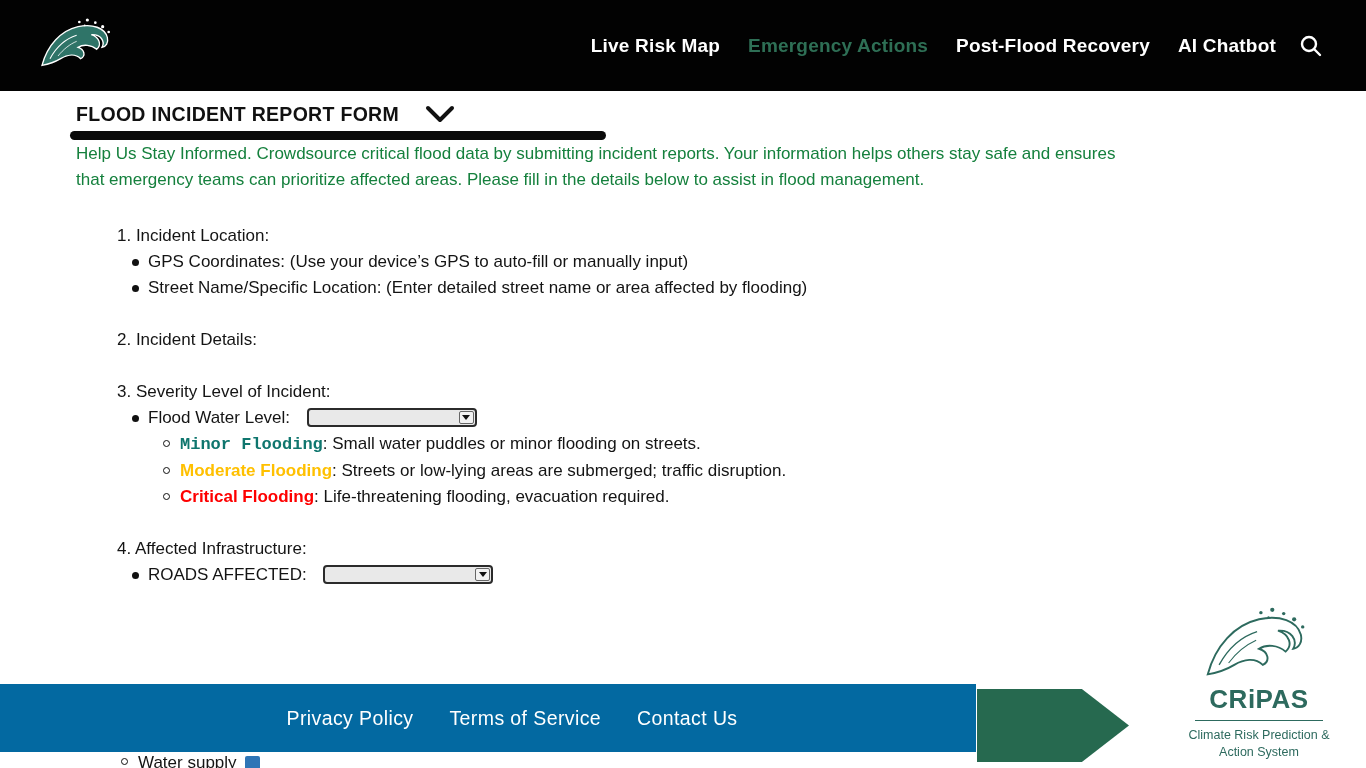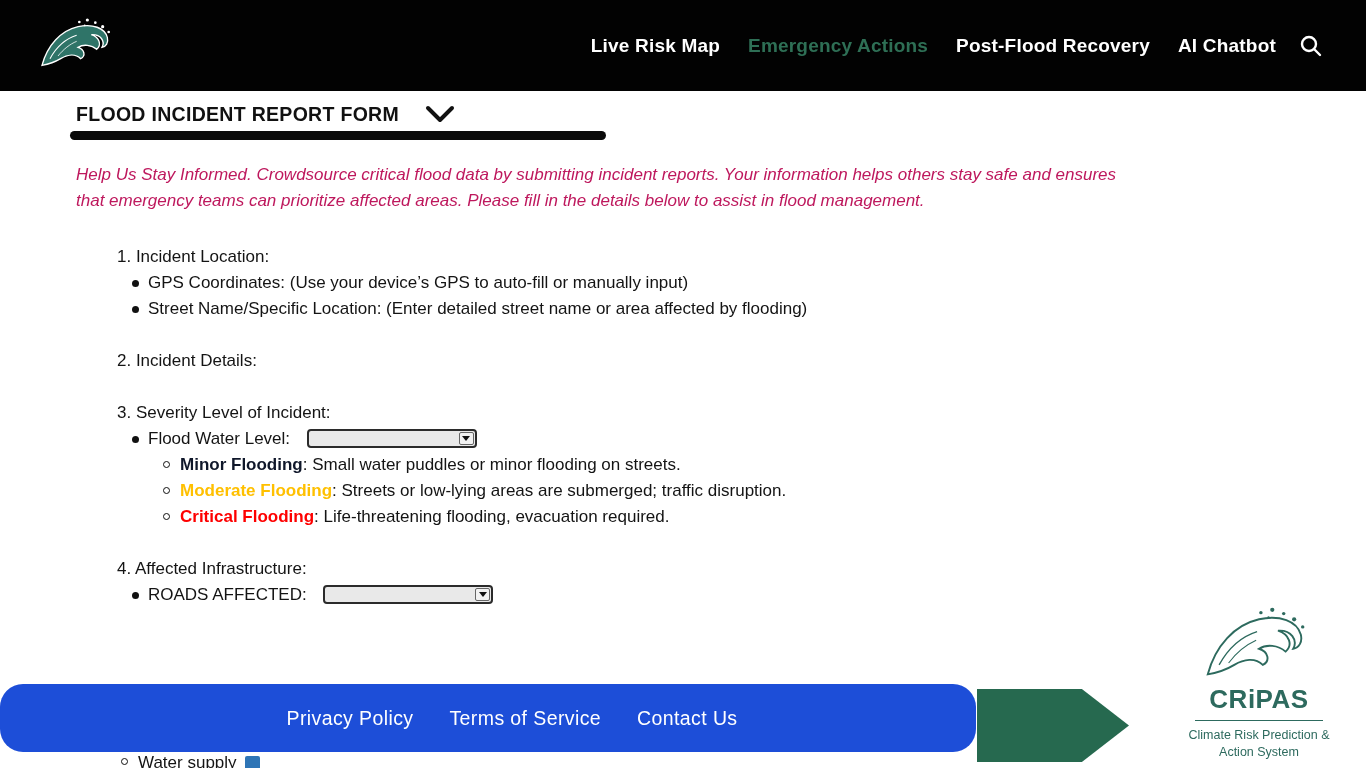--- a/index.html
+++ b/index.html
@@ -16,21 +16,21 @@
   #nav{margin-left:auto;display:flex;align-items:center;gap:28px;}
   .nav-item{
     color:#ffffff;font-size:19px;font-weight:700;letter-spacing:.2px;cursor:pointer;white-space:nowrap;
   }
   #search-btn{margin-left:22px;margin-right:42px;display:flex;align-items:center;cursor:pointer;}
   
   #title-row{margin:19px 0 0 76px;display:flex;align-items:center;gap:26px;}
   #page-title{font-size:19.5px;font-weight:700;letter-spacing:.3px;color:#111;}
   #title-underline{margin:5px 0 0 70px;width:536px;height:9px;background:#0a0a0a;border-radius:6px;}
   
-  #intro{margin:22px 0 0 76px;font-size:17px;line-height:26px;color:#be185d;max-width:1230px;font-style:italic;}
+  #intro{margin:1px 0 0 76px;font-size:17px;line-height:26px;color:#15803d;max-width:1230px;}
   
   #form-body{margin-left:117px;font-size:17px;color:#141414;}
   .sec-heading{line-height:26px;margin-top:0;}
   .mt30{margin-top:30px;}
   .mt26{margin-top:26px;}
   .row{line-height:26px;position:relative;}
   .l1{padding-left:31px;}
   .l1::before{
     content:"";position:absolute;left:15px;top:10px;width:7px;height:7px;border-radius:50%;background:#111;
   }
@@ -62,22 +62,22 @@
     position:absolute;left:138px;top:753px;font-size:17px;line-height:20px;color:#141414;z-index:1;
     display:flex;align-items:center;gap:8px;
   }
   #water-row::before{
     content:"";position:absolute;left:-17px;top:5px;width:7px;height:7px;border-radius:50%;
     border:1.5px solid #111;box-sizing:border-box;
   }
   #water-icon{width:15px;height:15px;border-radius:2px;display:inline-block;}
   
   #footer{
-    position:absolute;left:0;top:684px;width:976px;height:68px;background:#1d4ed8;z-index:5;
-    display:flex;align-items:center;justify-content:center;gap:36px;padding-left:48px;box-sizing:border-box;border-radius:23px;
+    position:absolute;left:0;top:684px;width:976px;height:68px;background:#0369a1;z-index:5;
+    display:flex;align-items:center;justify-content:center;gap:36px;padding-left:48px;box-sizing:border-box;
   }
   .footer-link{color:#ffffff;font-size:19.5px;font-weight:300;letter-spacing:.4px;cursor:pointer;white-space:nowrap;}
   #footer-arrow{
     position:absolute;left:977px;top:689px;width:152px;height:73px;z-index:4;
     clip-path:polygon(0 0,69% 0,100% 50%,69% 100%,0 100%);
   }
   
   #brand{position:absolute;left:1185px;top:606px;width:148px;text-align:center;z-index:6;}
   #brand-name{font-size:26px;font-weight:800;letter-spacing:.5px;margin-top:-2px;}
   #brand-divider{border:none;border-top:1px solid #2d6a5e;margin:5px 10px 6px 10px;}
@@ -147,21 +147,21 @@
     <div class="row l1">
       <span>Flood Water Level:</span>
       <span class="combo w170">
         <span></span>
         <span class="combo-btn">
             <span class="tri"></span>
           </span>
       </span>
     </div>
     <div class="row l2">
-      <span class="sev-label" style="color: #0f172a;">Minor Flooding</span><span>: Small water puddles or minor flooding on streets.</span>
+      <span class="sev-label" style="color: #0f766e; font-family: Liberation Mono, monospace;">Minor Flooding</span><span>: Small water puddles or minor flooding on streets.</span>
     </div>
     <div class="row l2">
       <span class="sev-label" style="color: rgb(255, 192, 0);">Moderate Flooding</span><span>: Streets or low-lying areas are submerged; traffic disruption.</span>
     </div>
     <div class="row l2">
       <span class="sev-label" style="color: rgb(254, 0, 0);">Critical Flooding</span><span>: Life-threatening flooding, evacuation required.</span>
     </div>
 
     <div class="row sec-heading mt26">4. Affected Infrastructure:</div>
     <div class="row l1">

